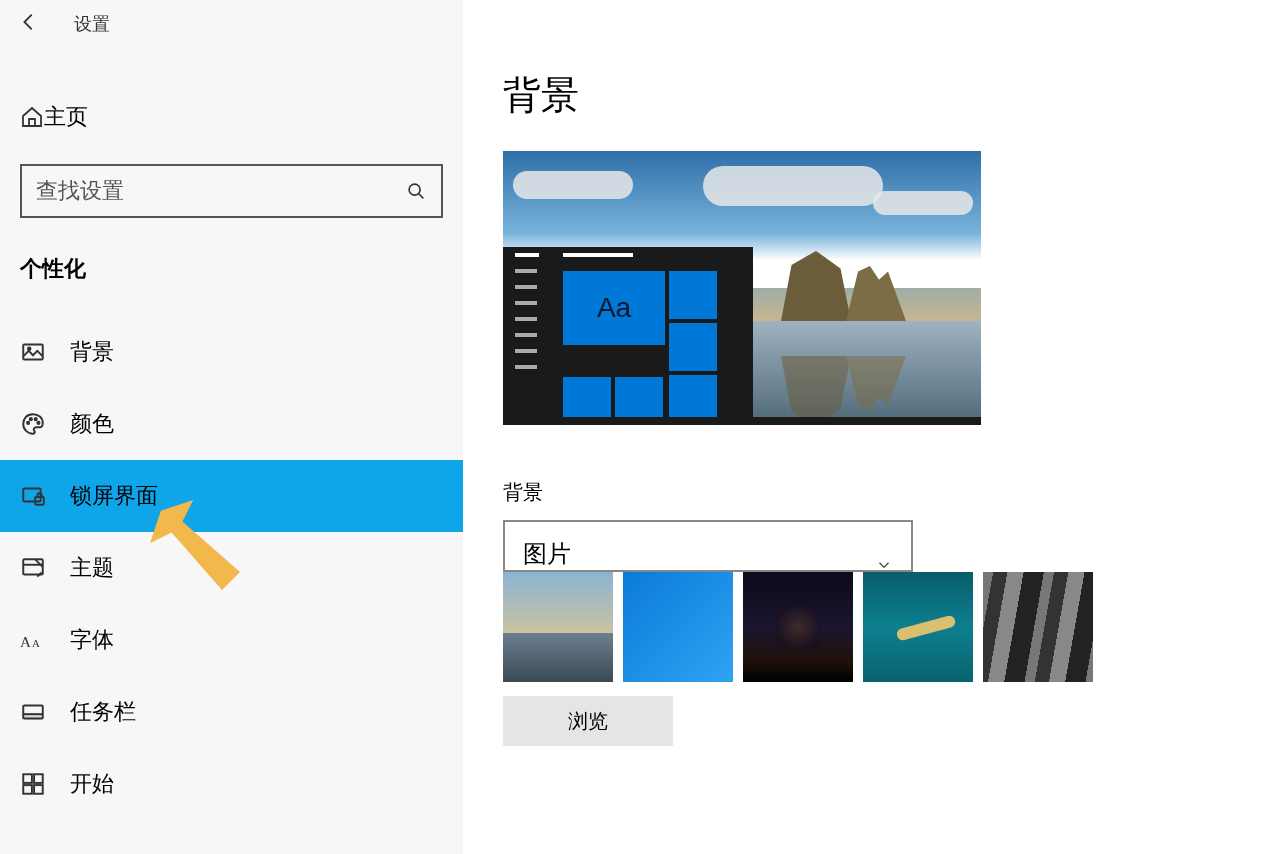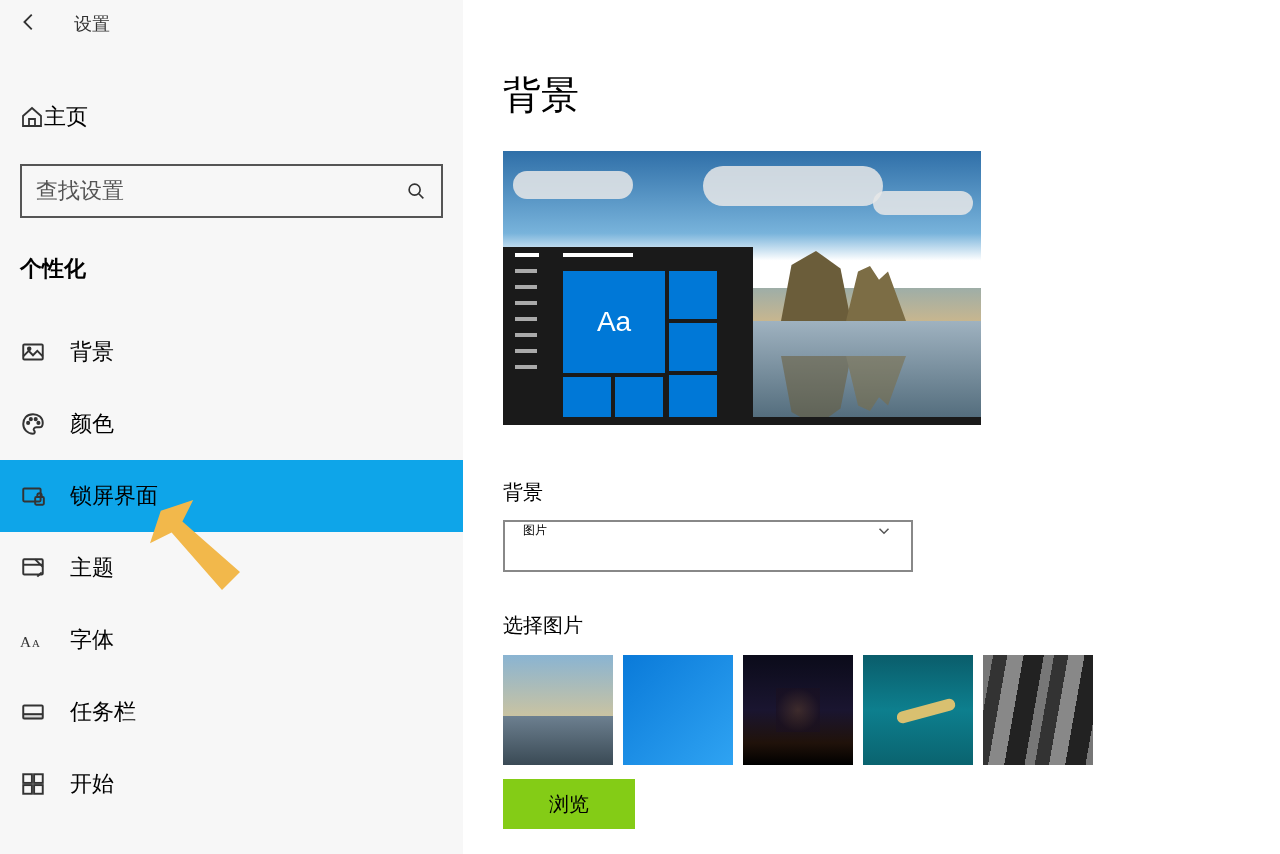--- a/index.html
+++ b/index.html
@@ -131,44 +131,44 @@
     width: 250px;
     background: #1a1a1a;
     display:flex;
   }
   .preview-panel .left-col { width: 44px; padding: 6px 0 0 12px; }
   .preview-panel .left-col .bar-top { height: 4px; width: 24px; background:#fff; margin-bottom:8px; }
   .preview-panel .left-col .bar { height: 4px; width: 22px; background:#aaa; margin: 12px 0; }
   .preview-panel .tiles { position:absolute; left:60px; top:6px; }
   .preview-panel .tiles-header { height:4px; width:70px; background:#fff; margin-bottom:10px; }
   .preview-panel .tile-big {
-    width: 102px; height: 102px; background:#0078d7; position:absolute; top:18px; left:0;
-    display:flex; align-items:center; justify-content:center; color:#ffffff; font-size:28px;
+    width: 102px; height: 74px; background:#0078d7; position:absolute; top:18px; left:0;
+    display:flex; align-items:center; justify-content:center; color:#0f172a; font-size:28px;
   }
   .preview-panel .tile-grid {
     position:absolute; top:124px; left:0; width:102px; display:flex; flex-wrap:wrap; gap:4px;
   }
   .preview-panel .tile-grid .t { width:48px; height:48px; background:#0078d7; }
   .preview-panel .tile-col2 { position:absolute; top:18px; left:106px; display:flex; flex-direction:column; gap:4px;}
   .preview-panel .tile-col2 .sm { width:48px; height:48px; background:#0078d7; }
   .preview-panel .tile-col2 .pair { display:flex; gap:4px;}
   .preview-panel .tile-col2 .half { width:48px; height:48px; background:#0078d7; }
   .preview .bottom-bar { position:absolute; left:0; right:0; bottom:0; height:8px; background:#1a1a1a; }
 
   .field-label { font-size: 20px; margin: 54px 0 14px 0; }
   .dropdown {
     width: 410px;
     height: 52px;
     border: 2px solid #888;
     display: flex;
-    align-items: flex-start;
+    align-items: flex-end;
     justify-content: space-between;
     padding: 0 18px;
     cursor: pointer;
-    font-size: 12px;
+    font-size: 24px;
     background:#fff;
   }
   .dropdown .chev { width:18px; height:18px; color:#555; }
   .section-label { font-size: 20px; margin: 40px 0 16px 0; }
   .thumbs { display: flex; gap: 10px; }
   .thumb {
     width: 110px;
     height: 110px;
     cursor: pointer;
     position: relative;
@@ -177,23 +177,23 @@
   .thumb1 { background: linear-gradient(#8ab4d2 0%, #c9c3a2 55%, #6d8090 55%, #3a4a55 100%); }
   .thumb2 { background: linear-gradient(135deg,#0a7ad9,#2fa3f2); }
   .thumb3 { background: linear-gradient(#0b0b1a 0%, #1a1530 50%, #20120a 80%, #000 100%); }
   .thumb3::after { content:""; position:absolute; top:30%; left:30%; width:40%; height:40%; background: radial-gradient(#553a2a,#1a1020 70%); opacity:0.6;}
   .thumb4 { background: linear-gradient(#0a5d6b,#0d7f8e 50%,#0a636f); }
   .thumb4::after { content:""; position:absolute; top:45%; left:30%; width:60px; height:12px; background:#d9c070; border-radius:8px; transform:rotate(-15deg);}
   .thumb5 { background:#555; }
   .thumb5::before { content:""; position:absolute; inset:0; background: repeating-linear-gradient(100deg,#777 0 10px,#333 10px 24px,#888 24px 40px,#222 40px 60px); }
   .browse-btn {
     margin-top: 14px;
-    width: 132px;
+    width: 170px;
     height: 50px;
-    background: #84cc16;
+    background: #e5e5e5;
     border: none;
     font-size: 20px;
     cursor: pointer;
     font-family: inherit;
   }
   .icon svg { width:100%; height:100%; display:block; }
 </style>
 </head>
 <body>
 
@@ -372,21 +372,20 @@
     <div class="field-label">背景</div>
     <div class="dropdown">
       <span>图片</span>
       <span class="chev">
         <svg viewBox="0 0 24 24" fill="none" stroke="currentColor" stroke-width="2">
             <path d="M6 9 L12 15 L18 9"></path>
           </svg>
       </span>
     </div>
 
-    <div class="section-label">选择图片</div>
     <div class="thumbs">
       <div class="thumb thumb1"></div>
       <div class="thumb thumb2"></div>
       <div class="thumb thumb3"></div>
       <div class="thumb thumb4"></div>
       <div class="thumb thumb5"></div>
     </div>
 
     <button class="browse-btn">浏览</button>
   </main>

